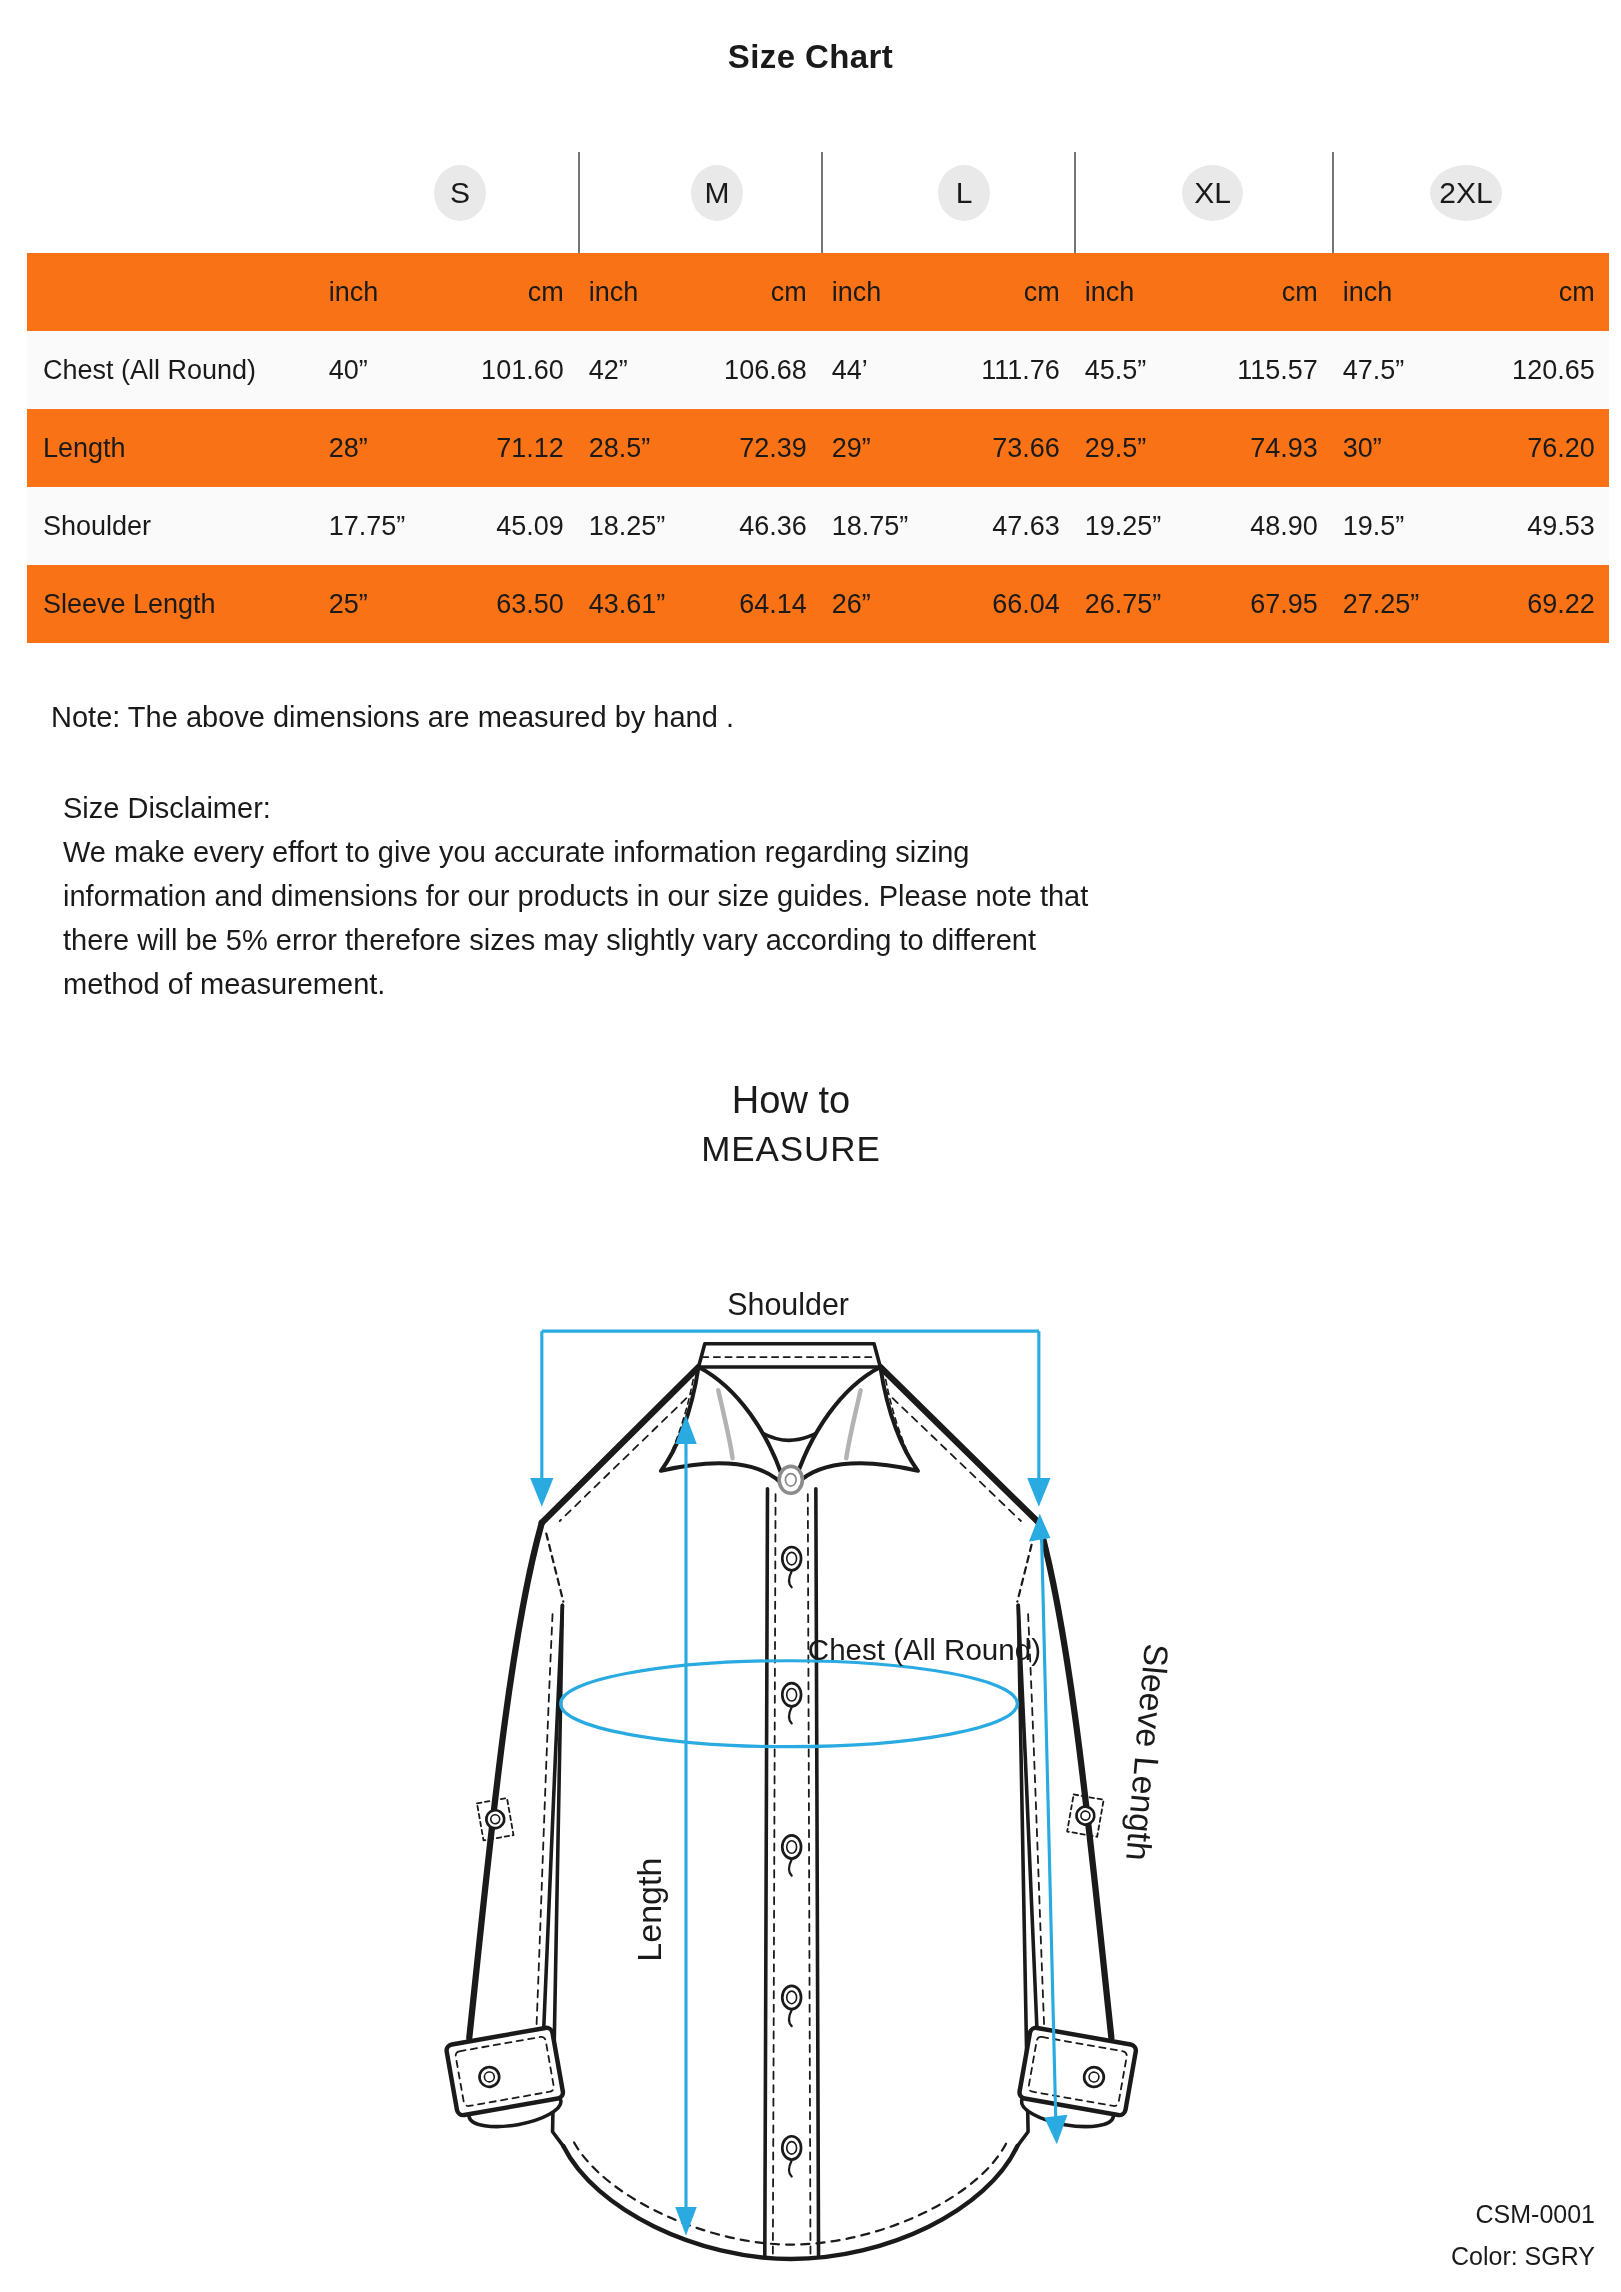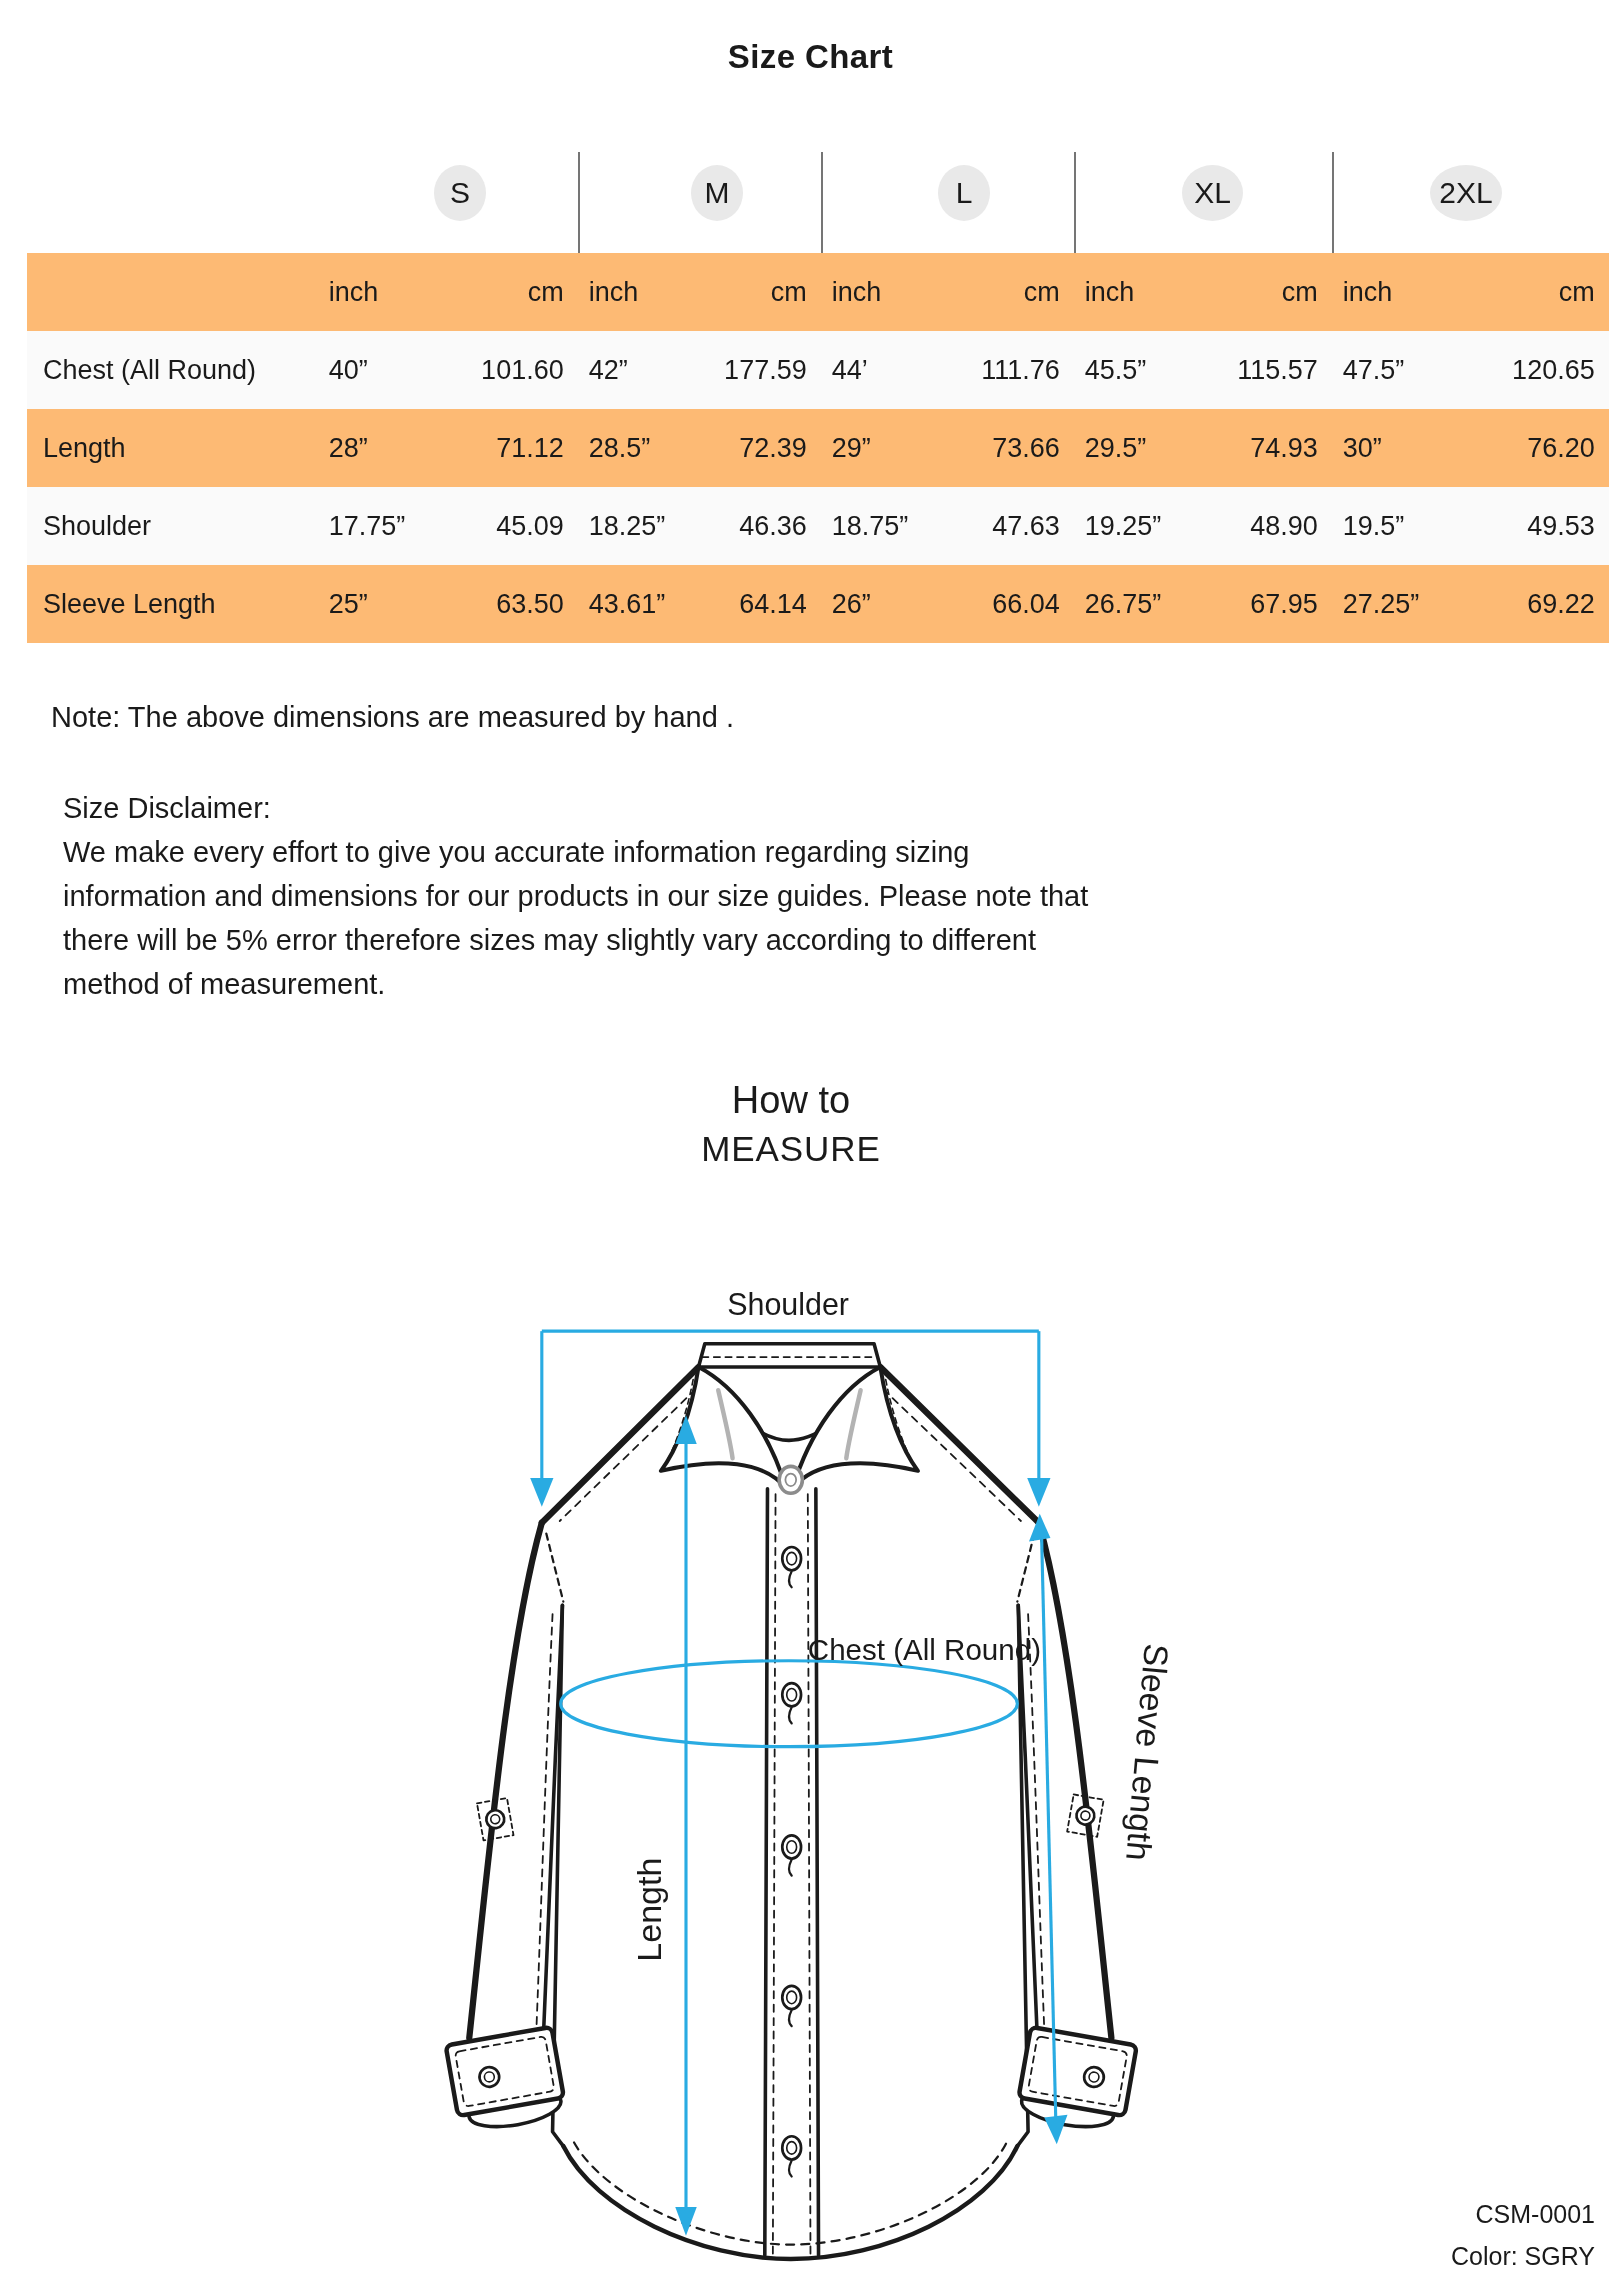--- a/index.html
+++ b/index.html
@@ -14,21 +14,21 @@
   .vline{position:absolute;top:0;width:1.8px;height:491px;background:#757575;}
   .size-badge{position:absolute;top:12.5px;height:56px;border-radius:50%;background:#e9e9e9;
               display:flex;align-items:center;justify-content:center;font-size:30px;color:#1a1a1a;}
   .grid{position:absolute;left:0;top:101px;width:1583px;display:grid;
         grid-template-columns:291px 130px 130px 109px 134px 114px 139px 116px 142px 116px 161px;
         grid-auto-rows:78px;font-size:27px;}
   .cell{display:flex;align-items:center;white-space:nowrap;}
   .c-inch{padding-left:10.7px;}
   .c-cm{justify-content:flex-end;padding-right:14.3px;}
   .c-label{padding-left:16px;}
-  .rg{background:#fdba74;}  
+  .rg{background:#f97316;}  
   .rl{background:#fafafa;}  
 
   
   .note{position:absolute;left:51px;top:701px;font-size:29px;}
   .disclaimer{position:absolute;left:51px;top:786px;font-size:29px;line-height:44px;margin-left:12px;}
 
   
   .howto{position:absolute;left:0;top:1079px;width:1582px;text-align:center;}
   .howto .l1{font-size:38px;}
   .howto .l2{font-size:35px;margin-top:7.2px;letter-spacing:0.9px;}
@@ -68,21 +68,21 @@
       <div class="cell rg c-cm">cm</div>
       <div class="cell rg c-inch">inch</div>
       <div class="cell rg c-cm">cm</div>
       <div class="cell rg c-inch">inch</div>
       <div class="cell rg c-cm">cm</div>
 
       <div class="cell rl c-label">Chest (All Round)</div>
       <div class="cell rl c-inch">40”</div>
       <div class="cell rl c-cm">101.60</div>
       <div class="cell rl c-inch">42”</div>
-      <div class="cell rl c-cm">177.59</div>
+      <div class="cell rl c-cm">106.68</div>
       <div class="cell rl c-inch">44’</div>
       <div class="cell rl c-cm">111.76</div>
       <div class="cell rl c-inch">45.5”</div>
       <div class="cell rl c-cm">115.57</div>
       <div class="cell rl c-inch">47.5”</div>
       <div class="cell rl c-cm">120.65</div>
 
       <div class="cell rg c-label">Length</div>
       <div class="cell rg c-inch">28”</div>
       <div class="cell rg c-cm">71.12</div>

